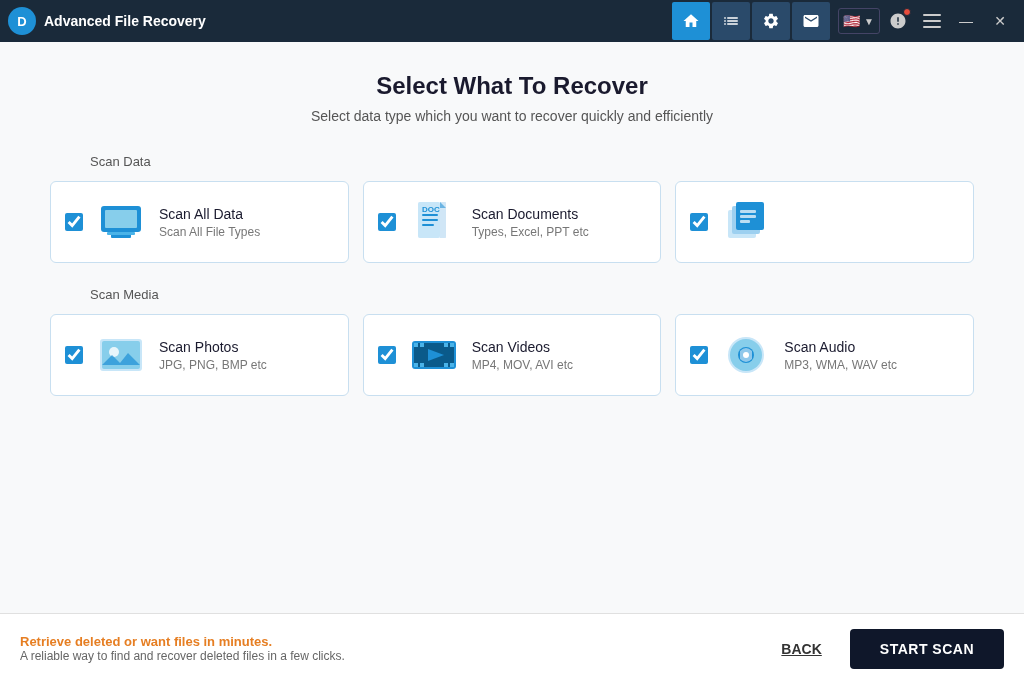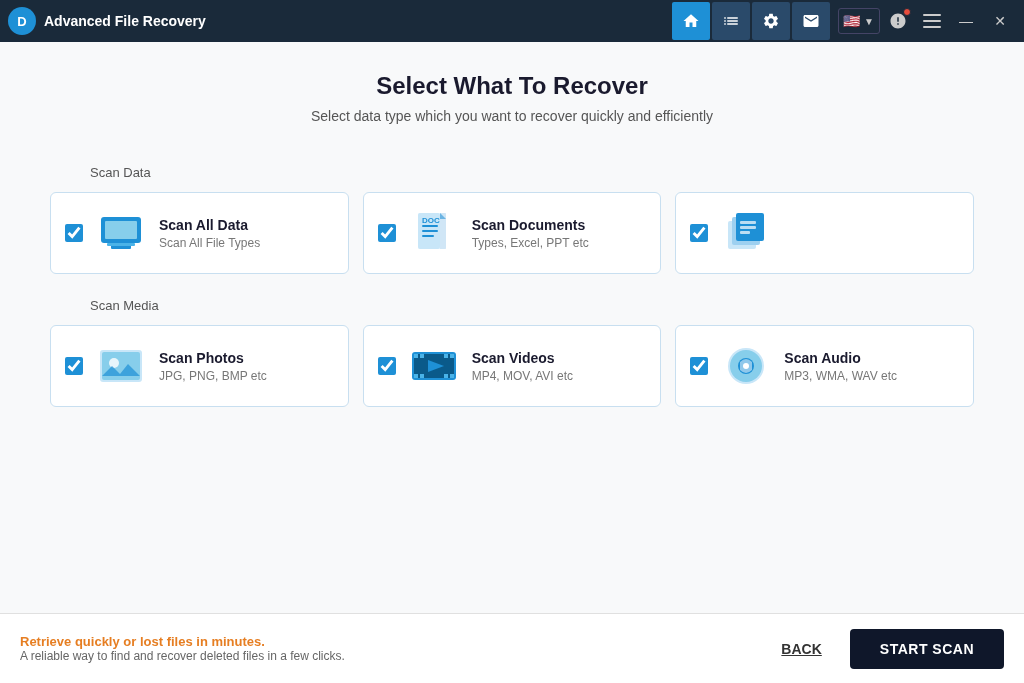--- a/index.html
+++ b/index.html
@@ -114,21 +114,21 @@
       text-align: center;
       font-size: 24px;
       font-weight: 700;
       color: #1a1a2e;
       margin-bottom: 8px;
     }
     .page-subtitle {
       text-align: center;
       font-size: 14px;
       color: #555;
-      margin-bottom: 41px;
+      margin-bottom: 30px;
     }
 
     
     .section-label {
       font-size: 13px;
       color: #555;
       margin-bottom: 12px;
       font-weight: 500;
       margin-left: 40px;
     }
@@ -162,21 +162,21 @@
       width: 48px;
       height: 48px;
       flex-shrink: 0;
       display: flex;
       align-items: center;
       justify-content: center;
     }
     .card-text { flex: 1; }
     .card-title {
       font-size: 14px;
-      font-weight: 700;
+      font-weight: 400;
       color: #1a1a2e;
       margin-bottom: 3px;
     }
     .card-subtitle {
       font-size: 12px;
       color: #777;
     }
 
     
     .footer {
@@ -414,20 +414,20 @@
           <div class="card-title">Scan Audio</div>
           <div class="card-subtitle">MP3, WMA, WAV etc</div>
         </div>
       </div>
     </div>
   </div>
 </div>
 
 <div class="footer">
   <div class="footer-message">
-    <div class="footer-message-primary">Retrieve quickly or lost files in minutes.</div>
+    <div class="footer-message-primary">Retrieve deleted or want files in minutes.</div>
     <div class="footer-message-secondary">A reliable way to find and recover deleted files in a few clicks.</div>
   </div>
   <div class="footer-actions">
     <button class="back-btn">BACK</button>
     <button class="start-scan-btn">START SCAN</button>
   </div>
 </div>
 
 </body></html>

